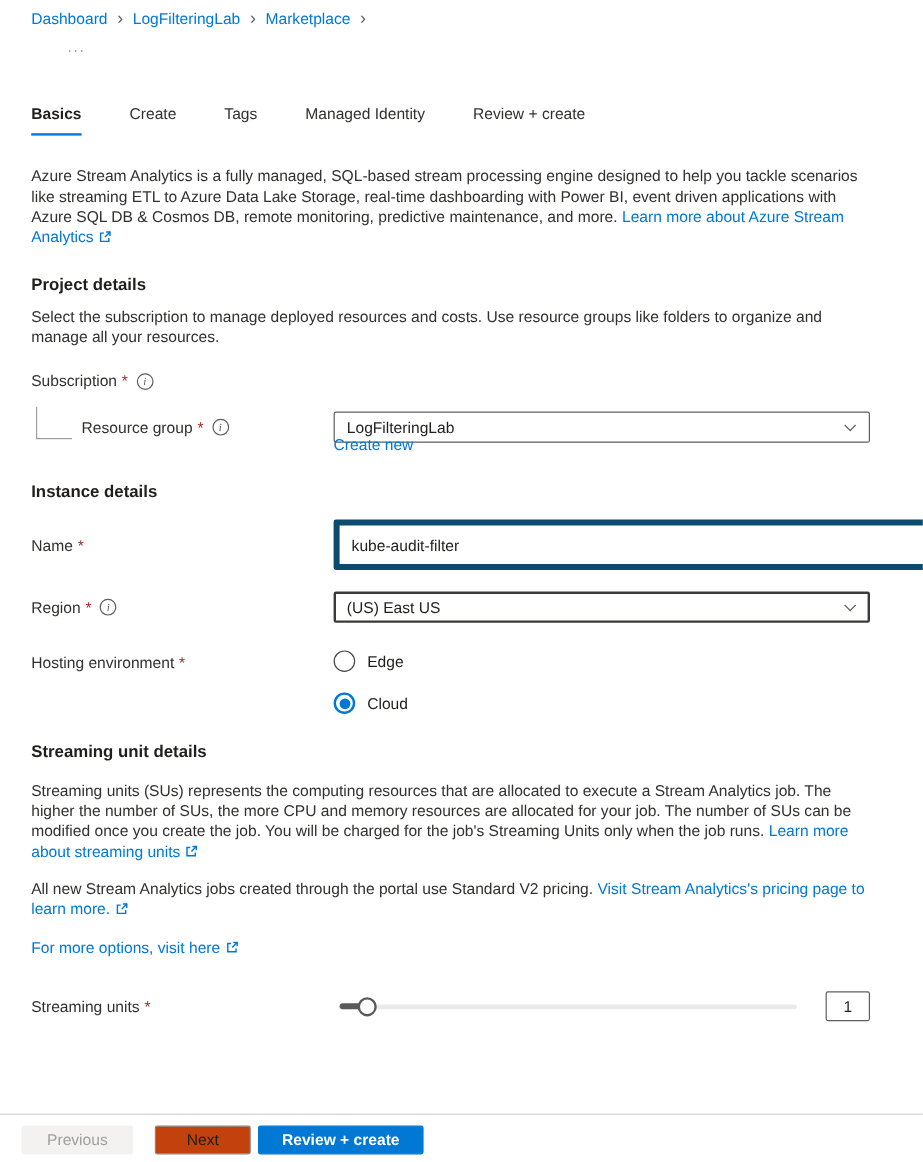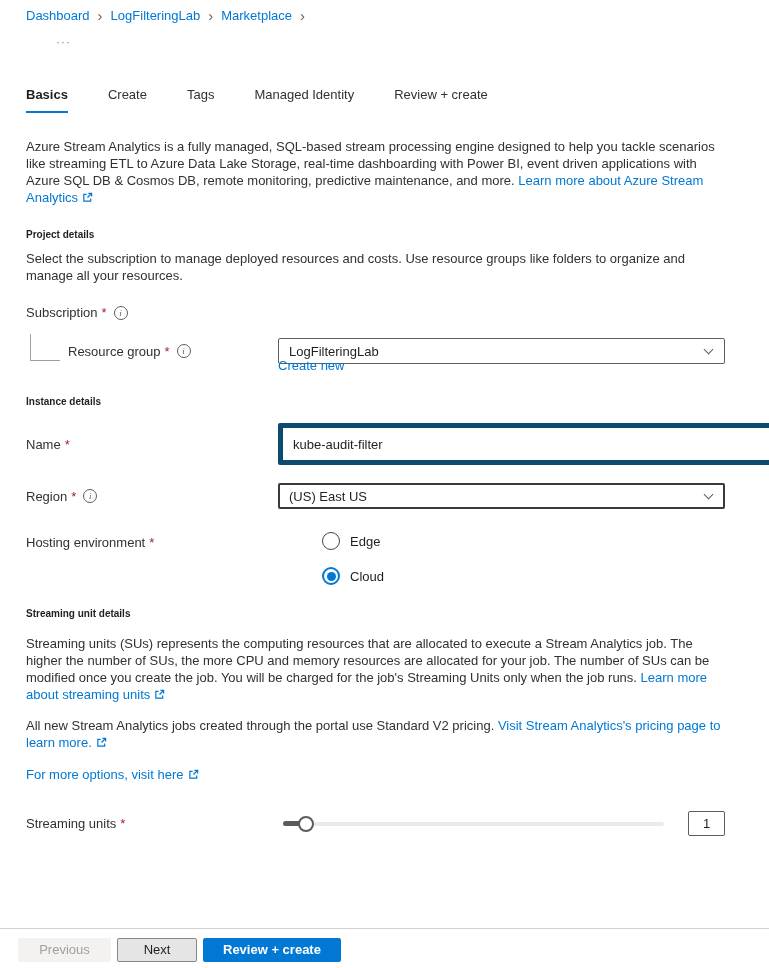--- a/index.html
+++ b/index.html
@@ -30,27 +30,27 @@
   .tabs { display: flex; margin-top: 33px; }
   .tab { margin-right: 40px; padding-bottom: 9px; color: #323130; cursor: pointer; }
   .tab.active { font-weight: 700; color: #201f1e; border-bottom: 2px solid #0078d4; }
 
   
   .para { margin: 0; line-height: 17px; max-width: 699px; }
   .intro { margin-top: 25px; }
   a.link { color: #0078d4; text-decoration: none; cursor: pointer; }
   .ext-icon { vertical-align: -1px; margin-left: 4px; }
 
-  h2.section { font-size: 10px; font-weight: 700; color: #201f1e; margin: 23px 0 0; }
+  h2.section { font-size: 14px; font-weight: 700; color: #201f1e; margin: 23px 0 0; }
   .section-desc { margin-top: 10px; }
 
   
   .form { position: relative; margin-top: 21px; }
   .field-row { display: flex; align-items: center; margin-bottom: 18px; }
-  .field-row.align-top { align-items: flex-start; gap: 44px; }
+  .field-row.align-top { align-items: flex-start; }
   .field-label { width: 252px; flex: none; display: flex; align-items: center; color: #323130; text-align: center; }
   .field-label.indent { padding-left: 42px; }
   .req { color: #a4262c; margin-left: 4px; }
   .info-icon {
     margin-left: 7px; width: 14px; height: 14px; flex: none;
     border: 1px solid #605e5c; border-radius: 50%;
     font-size: 9px; color: #605e5c;
     display: inline-flex; align-items: center; justify-content: center;
     cursor: default;
   }
@@ -109,21 +109,21 @@
 
   
   .footer {
     position: absolute; left: 0; bottom: 0; width: 769px; height: 40px;
     border-top: 1px solid #d2d0ce; background: #fff;
     display: flex; align-items: center; gap: 6px; padding: 2px 0 0 18px;
   }
   .btn { height: 24px; font: inherit; font-size: 13px; border-radius: 2px;
     display: inline-flex; align-items: center; justify-content: center; cursor: pointer; }
   .btn-prev { width: 93px; background: #f3f2f1; color: #a19f9d; border: 1px solid #f3f2f1; cursor: default; }
-  .btn-next { width: 80px; background: #e5e5e5; color: #201f1e; border: 1px solid #8a8886; }
+  .btn-next { width: 80px; background: #c2410c; color: #201f1e; border: 1px solid #8a8886; margin-left: 12px; }
   .btn-primary { background: #0078d4; color: #fff; border: 1px solid #0078d4; font-weight: 700; padding: 0 19px; }
 </style>
 </head>
 <body>
 
 <div class="page">
 
   <nav class="breadcrumb">
     <a class="crumb">Dashboard</a>
     <span class="bc-sep"></span>

